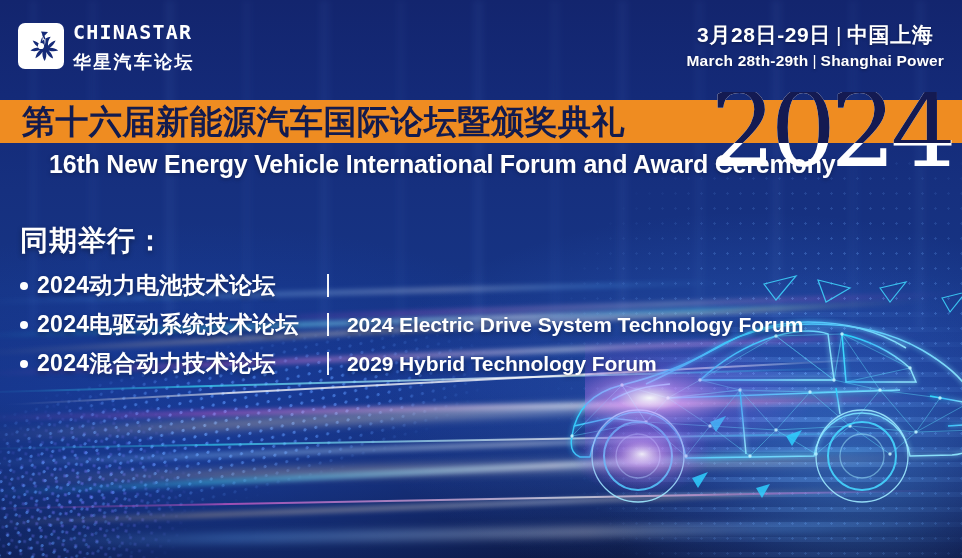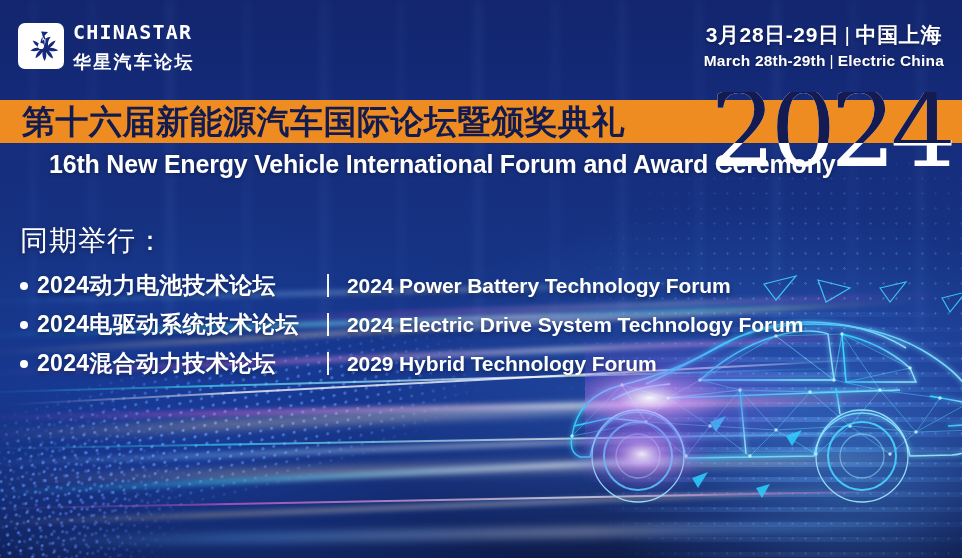--- a/index.html
+++ b/index.html
@@ -178,21 +178,21 @@
     font-family:"DejaVu Serif", serif;
     font-size:104px; font-weight:400; letter-spacing:-6px;
     line-height:1; white-space:nowrap;
   }
   .year.lower { color:#ffffff; }
   .year.upper { color:#141a52; clip-path: inset(0 0 calc(100% - 65px) 0); }
 
   
   .forum-head {
     position:absolute; left:20px; top:222px;
-    font-size:28px; font-weight:400; color:#fff; letter-spacing:1px;
+    font-size:28px; font-weight:700; color:#fff; letter-spacing:1px;
     text-shadow:0 2px 5px rgba(0,0,0,.4);
   }
   .forum-list { position:absolute; left:20px; top:262px; }
   .forum-row {
     display:flex; align-items:center; height:31px; margin-bottom:4px;margin-top:8px;
   }
   .bullet {
     width:8px; height:8px; border-radius:50%; background:#fff;
     flex:0 0 auto; margin-right:9px;
   }
@@ -376,21 +376,21 @@
         <div class="logo-en">CHINASTAR</div>
         <div class="logo-cn">华星汽车论坛</div>
       </div>
     </div>
 
     <div class="datebox">
       <div class="date-cn">
         <span>3月28日-29日</span><span class="sep">|</span><span>中国上海</span>
       </div>
       <div class="date-en">
-        <span>March 28th-29th</span><span class="sep">|</span><span>Electric China</span>
+        <span>March 28th-29th</span><span class="sep">|</span><span>Shanghai Power</span>
       </div>
     </div>
   </div>
 
   <div class="title-band">
     <div class="title-cn">第十六届新能源汽车国际论坛暨颁奖典礼</div>
   </div>
   <div class="title-en-row">
     <div class="title-en">16th New Energy Vehicle International Forum and Award Ceremony</div>
   </div>
@@ -400,21 +400,20 @@
     <div class="year upper">2024</div>
   </div>
 
   <div class="forum-head">同期举行：</div>
 
   <div class="forum-list">
     <div class="forum-row">
       <span class="bullet"></span>
       <span class="forum-cn">2024动力电池技术论坛</span>
       <span class="divider-bar"></span>
-      <span class="forum-en">2024 Power Battery Technology Forum</span>
     </div>
     <div class="forum-row">
       <span class="bullet"></span>
       <span class="forum-cn">2024电驱动系统技术论坛</span>
       <span class="divider-bar"></span>
       <span class="forum-en">2024 Electric Drive System Technology Forum</span>
     </div>
     <div class="forum-row">
       <span class="bullet"></span>
       <span class="forum-cn">2024混合动力技术论坛</span>

